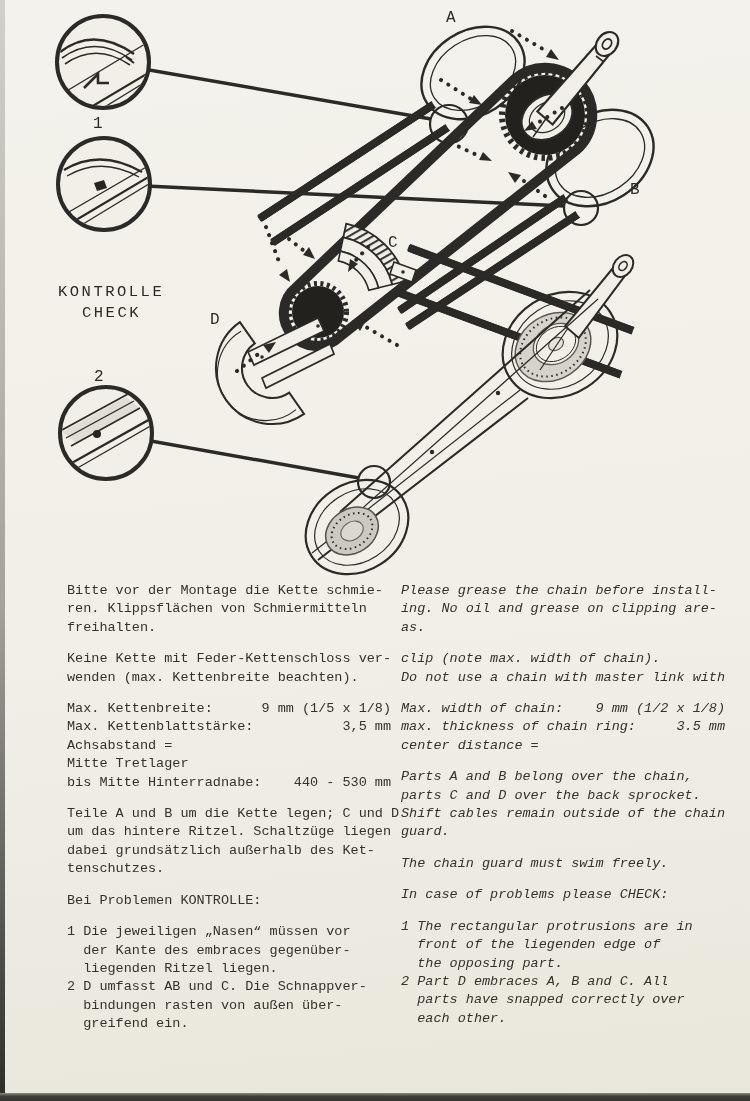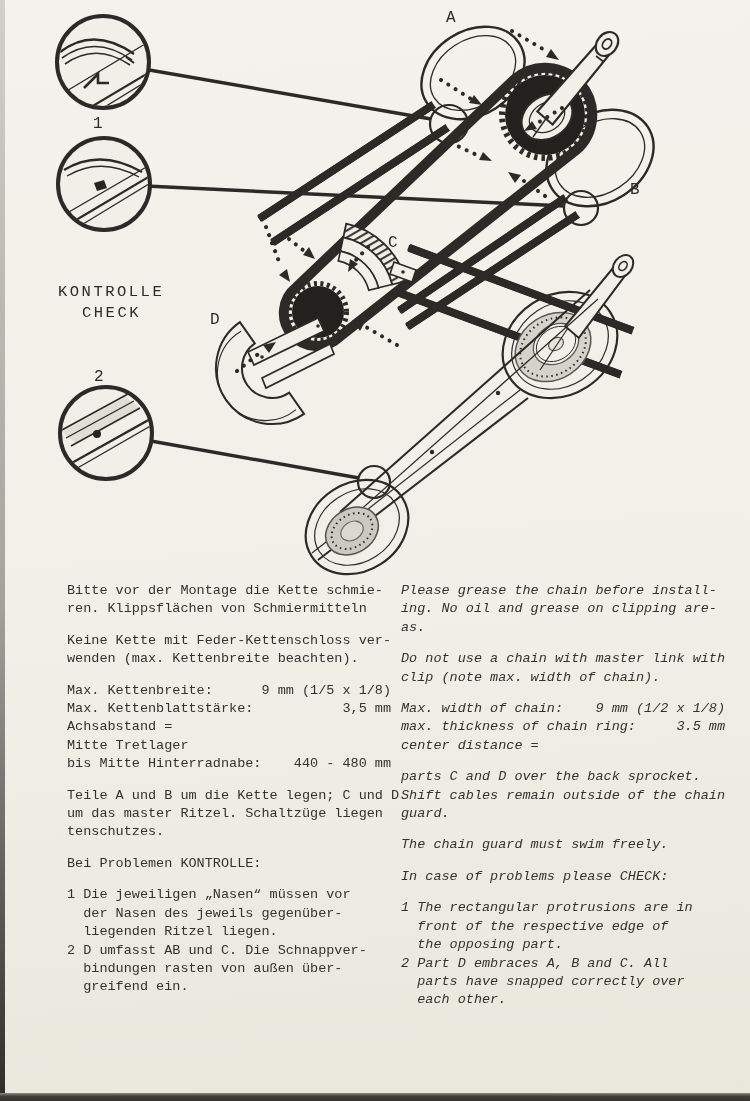--- a/index.html
+++ b/index.html
@@ -210,79 +210,82 @@
     <text class="lbl" x="93" y="128">1</text>
     <text class="lbl" x="94" y="381">2</text>
     <text class="hdr" x="58" y="296">KONTROLLE</text>
     <text class="hdr" x="82" y="317">CHECK</text>
   </svg>
 
   <div class="col col-de">
     <div class="block">
         <div class="line">Bitte vor der Montage die Kette schmie-</div>
         <div class="line">ren. Klippsflächen von Schmiermitteln</div>
+        <div class="line">freihalten.</div>
       </div>
     <div class="block">
         <div class="line">Keine Kette mit Feder-Kettenschloss ver-</div>
         <div class="line">wenden (max. Kettenbreite beachten).</div>
       </div>
     <div class="block">
         <div class="line">Max. Kettenbreite:      9 mm (1/5 x 1/8)</div>
         <div class="line">Max. Kettenblattstärke:           3,5 mm</div>
         <div class="line">Achsabstand =</div>
         <div class="line">Mitte Tretlager</div>
-        <div class="line">bis Mitte Hinterradnabe:    440 - 480 mm</div>
+        <div class="line">bis Mitte Hinterradnabe:    440 - 530 mm</div>
       </div>
     <div class="block">
         <div class="line">Teile A und B um die Kette legen; C und D</div>
-        <div class="line">um das master Ritzel. Schaltzüge liegen</div>
+        <div class="line">um das hintere Ritzel. Schaltzüge liegen</div>
+        <div class="line">dabei grundsätzlich außerhalb des Ket-</div>
         <div class="line">tenschutzes.</div>
       </div>
     <div class="block">
         <div class="line">Bei Problemen KONTROLLE:</div>
       </div>
     <div class="block">
         <div class="line">1 Die jeweiligen „Nasen“ müssen vor</div>
-        <div class="line">  der Nasen des jeweils gegenüber-</div>
+        <div class="line">  der Kante des embraces gegenüber-</div>
         <div class="line">  liegenden Ritzel liegen.</div>
         <div class="line">2 D umfasst AB und C. Die Schnappver-</div>
         <div class="line">  bindungen rasten von außen über-</div>
         <div class="line">  greifend ein.</div>
       </div>
   </div>
 
   <div class="col col-en">
     <div class="block">
         <div class="line">Please grease the chain before install-</div>
         <div class="line">ing. No oil and grease on clipping are-</div>
         <div class="line">as.</div>
       </div>
     <div class="block">
+        <div class="line">clip (note max. width of chain).</div>
         <div class="line">Do not use a chain with master link with</div>
-        <div class="line">clip (note max. width of chain).</div>
       </div>
     <div class="block">
         <div class="line">Max. width of chain:    9 mm (1/2 x 1/8)</div>
         <div class="line">max. thickness of chain ring:     3.5 mm</div>
         <div class="line">center distance =</div>
       </div>
     <div class="block">
+        <div class="line">Parts A and B belong over the chain,</div>
         <div class="line">parts C and D over the back sprocket.</div>
         <div class="line">Shift cables remain outside of the chain</div>
         <div class="line">guard.</div>
       </div>
     <div class="block">
         <div class="line">The chain guard must swim freely.</div>
       </div>
     <div class="block">
         <div class="line">In case of problems please CHECK:</div>
       </div>
     <div class="block">
         <div class="line">1 The rectangular protrusions are in</div>
-        <div class="line">  front of the respective edge of</div>
+        <div class="line">  front of the liegenden edge of</div>
         <div class="line">  the opposing part.</div>
         <div class="line">2 Part D embraces A, B and C. All</div>
         <div class="line">  parts have snapped correctly over</div>
         <div class="line">  each other.</div>
       </div>
   </div>
 
   <div class="edge-left"></div>
   <div class="edge-bottom"></div>
 </div>

